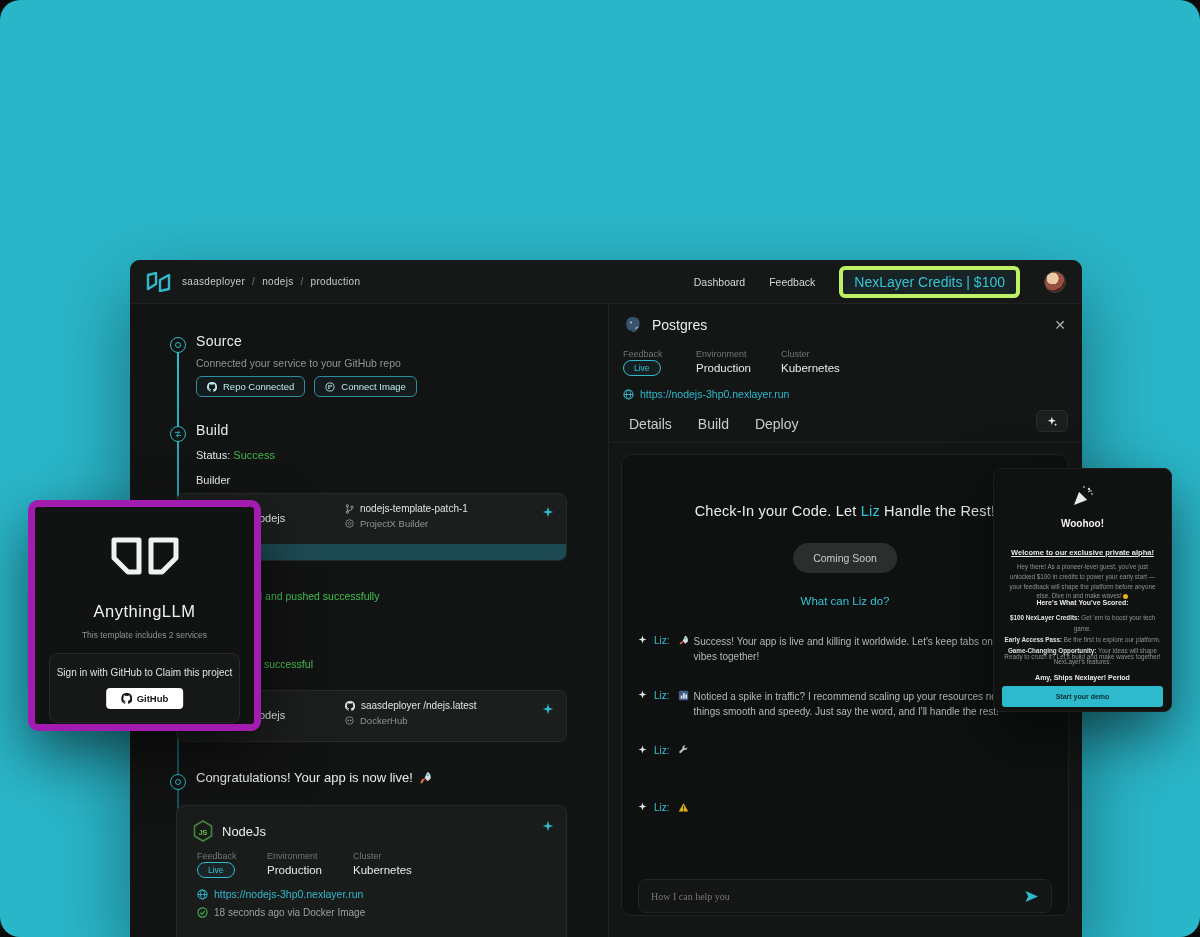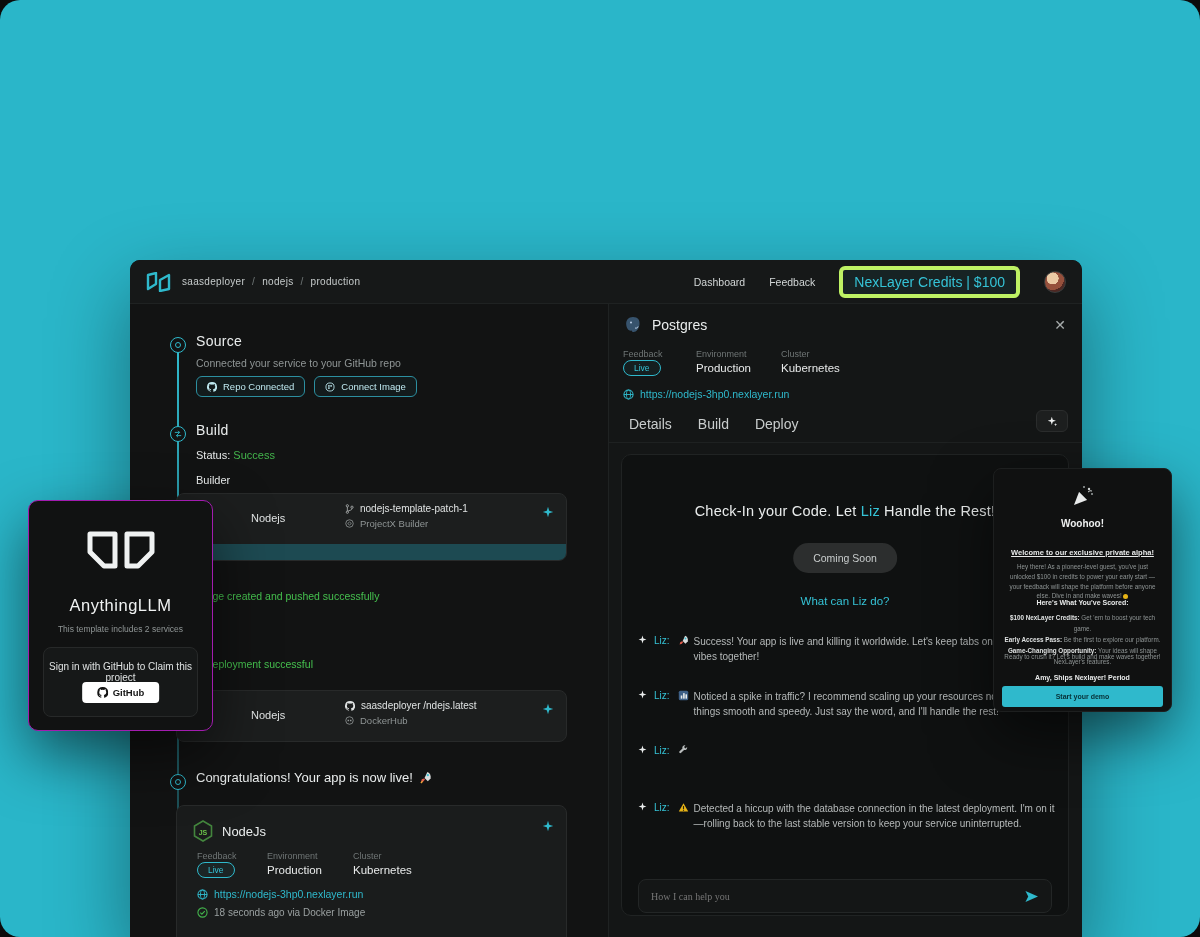--- a/index.html
+++ b/index.html
@@ -90,22 +90,22 @@
   .m-text { color:#b5b9b9; font-size:10px; line-height:1.5; flex:1; }
   .m-ico { flex:none; margin-top:1px; }
   .chat-input { position:absolute; left:16px; right:16px; top:424px; height:34px;
     background:#141616; border:1px solid #232626; border-radius:8px;
     display:flex; align-items:center; padding:0 12px; }
   .chat-input input { flex:1; background:transparent; border:none; outline:none;
     color:#9aa0a0; font-size:10px; font-family:Liberation Serif, serif; }
   .send-btn { flex:none; cursor:pointer; display:flex; }
 
   
-  .llm-card { position:absolute; left:28px; top:500px; width:185px; height:231px;
-    background:#111212; border:1px solid #a21caf; border-radius:10px; text-align:center;
+  .llm-card { position:absolute; left:28px; top:500px; width:233px; height:231px;
+    background:#111212; border:7px solid #a21caf; border-radius:10px; text-align:center;
     box-shadow:0 24px 60px rgba(0,0,0,.55); }
   .llm-title { position:absolute; top:95px; left:0; right:0; font-size:16.5px;
     color:#f0f2f2; letter-spacing:.5px; }
   .llm-sub { position:absolute; top:123px; left:0; right:0; font-size:8.5px; color:#8f9595; }
   .llm-box { position:absolute; left:14px; right:14px; top:146px; height:70px;
     background:#161818; border:1px solid #272929; border-radius:8px; }
   .llm-claim { position:absolute; top:13px; left:0; right:0; font-size:10px; color:#dfe2e2; }
   .gh-btn { position:absolute; top:34px; left:50%; transform:translateX(-50%);
     display:inline-flex; align-items:center; gap:5px; background:#ffffff; color:#141414;
     font-size:9.5px; font-weight:bold; padding:5px 15px; border-radius:4px; cursor:pointer;
@@ -410,21 +410,20 @@
               </svg>
             </span>
           <span class="m-name">Liz:</span>
           <span class="m-ico">
               <svg width="11" height="11" viewBox="0 0 14 14">
                 <path d="M7 1.5 L13 12 H1 Z" fill="#e7b416"></path>
                 <rect x="6.3" y="5" width="1.4" height="4" fill="#2a2410"></rect>
                 <rect x="6.3" y="9.8" width="1.4" height="1.4" fill="#2a2410"></rect>
               </svg>
             </span>
-          <span class="m-text">Detected a hiccup with the database connection in the latest deployment. I'm on it—rolling back to the last stable version to keep your service uninterrupted.</span>
         </div>
 
         <div class="chat-input">
           <input type="text" placeholder="How I can help you" style="">
           <span class="send-btn">
             <svg width="15" height="13" viewBox="0 0 16 14">
                 <path d="M1.5 1 L15 7 L1.5 13 L4.5 7 Z" fill="#2fb9cc"></path>
               </svg>
           </span>
         </div>

